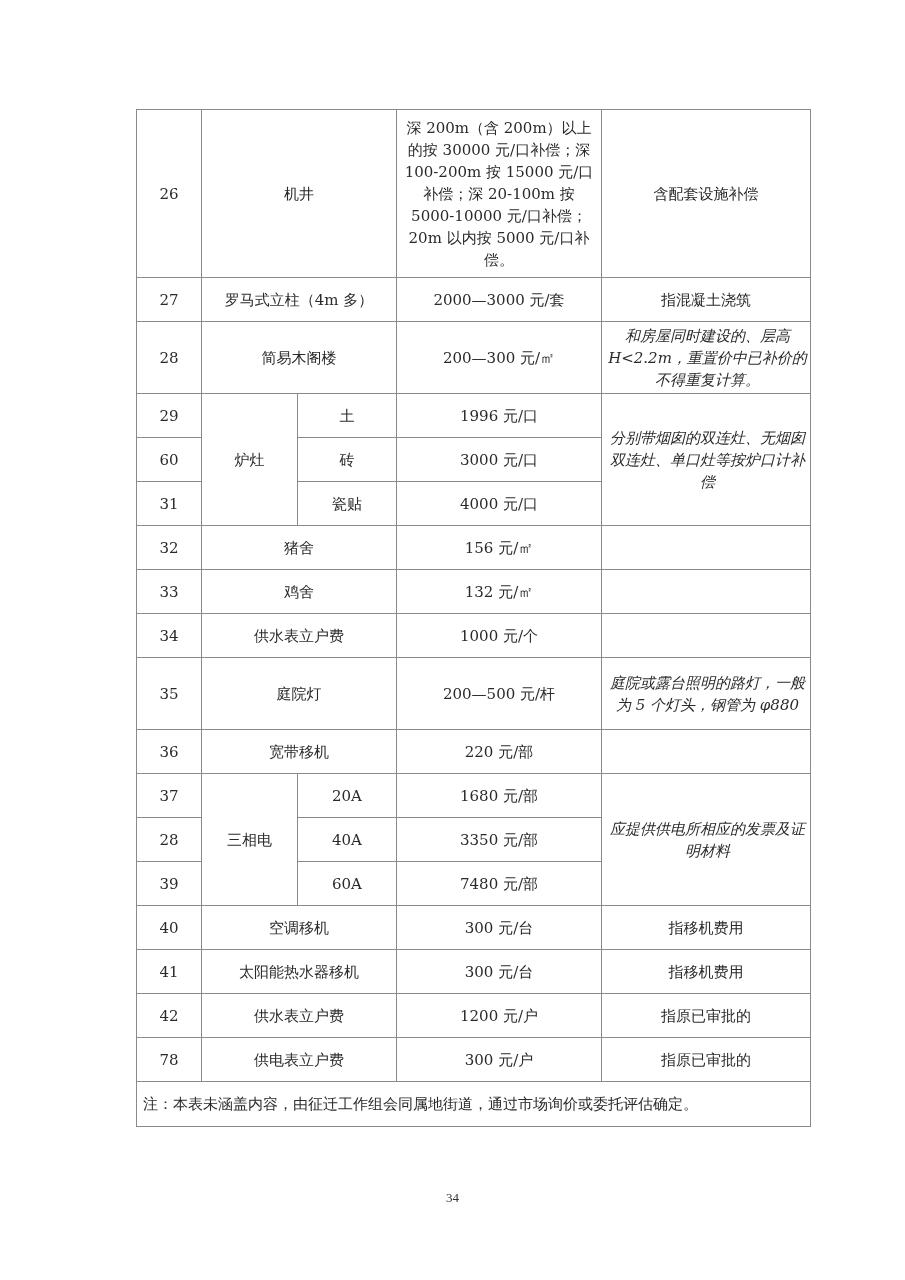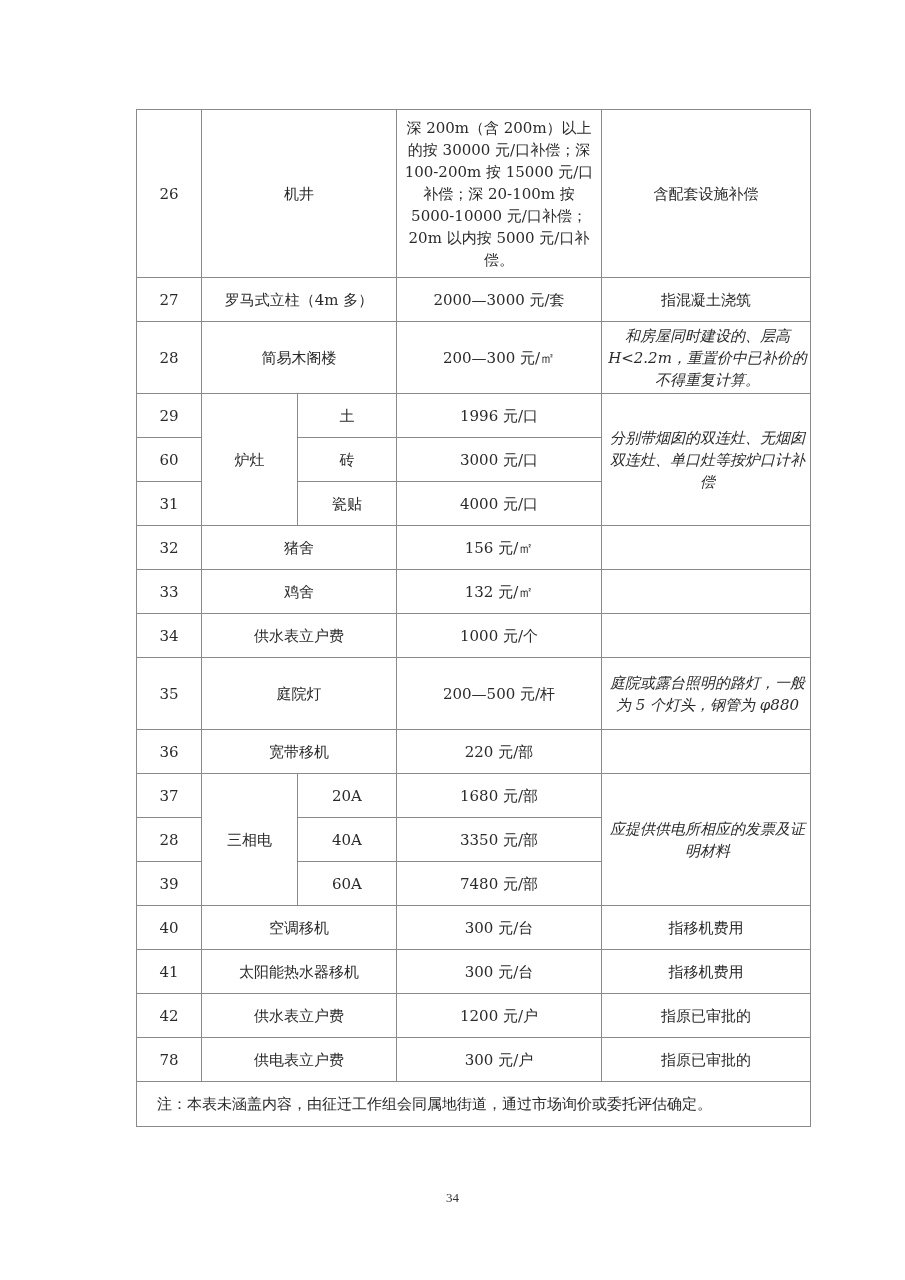--- a/index.html
+++ b/index.html
@@ -3,21 +3,21 @@
 <meta charset="utf-8">
 <style>
   html, body { margin: 0; padding: 0; background: #ffffff; }
   body { width: 905px; height: 1280px; position: relative; overflow: hidden;
          font-family: "DejaVu Serif", "Liberation Serif", serif; color: #2a2a2a; }
   #doc-table { position: absolute; left: 136px; top: 109px; width: 674px;
                border-collapse: collapse; table-layout: fixed; font-size: 15px; }
   #doc-table td { border: 1.5px solid #8a8a8a; text-align: center; vertical-align: middle;
                   padding: 0 3px; line-height: 22px; box-sizing: border-box; }
   #doc-table td.left { text-align: center; padding-left: 6px; font-style: italic; }
-  #doc-table td.note-cell { text-align: left; padding: 0 20px; }
+  #doc-table td.note-cell { text-align: left; padding: 0 6px; }
   .footer-num { position: absolute; top: 1190px; left: 0; width: 905px; text-align: center;
                 font-size: 13px; font-family: "Liberation Serif", serif; color: #333; }
 </style>
 </head>
 <body>
 
 <table id="doc-table">
   <colgroup>
     <col style="width:65px">
       <col style="width:96px">

